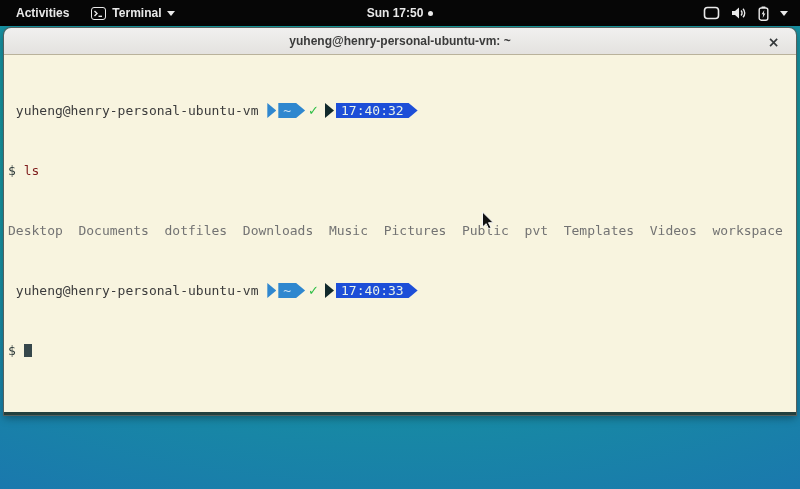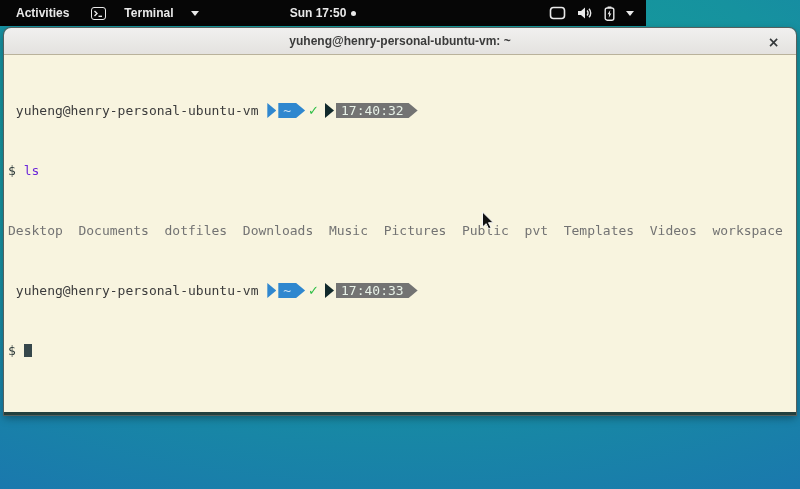--- a/index.html
+++ b/index.html
@@ -6,28 +6,28 @@
   html, body { width: 800px; height: 489px; overflow: hidden; }
   body {
     font-family: "Liberation Sans", sans-serif;
     background:
       radial-gradient(ellipse 130% 110% at 50% 28%, #13a296 0%, #16929f 40%, #1a79ad 75%, #17649e 100%);
     position: relative;
   }
 
   
   .topbar {
-    position: absolute; top: 0; left: 0; width: 646px; height: 26px;
+    position: absolute; top: 0; left: 0; width: 800px; height: 26px;
     background: #060606; color: #e9e9e9;
     display: flex; align-items: center;
     font-size: 12px; font-weight: bold;
   }
   .tb-left { display: flex; align-items: center; gap: 18px; padding-left: 12px; }
   .tb-activities { padding: 2px 4px; cursor: default; }
-  .tb-appmenu { display: flex; align-items: center; gap: 18px; }
+  .tb-appmenu { display: flex; align-items: center; gap: 6px; }
   .term-mini-icon { width: 15px; height: 13px; border: 1.4px solid #e9e9e9; border-radius: 3px;
     position: relative; display: inline-block; }
   .term-mini-icon svg { position: absolute; left: 1px; top: 1px; }
   .caret-down { width: 0; height: 0; border-left: 4px solid transparent;
     border-right: 4px solid transparent; border-top: 5px solid #e9e9e9; display: inline-block; }
   .tb-center { position: absolute; left: 0; right: 0; top: 0; height: 26px;
     display: flex; align-items: center; justify-content: center; gap: 5px; pointer-events: none; }
   .notif-dot { width: 5px; height: 5px; border-radius: 50%; background: #e9e9e9; display: inline-block; }
   .tb-right { position: absolute; right: 8px; top: 0; height: 26px;
     display: flex; align-items: center; gap: 11px; padding-right: 4px; }
@@ -67,25 +67,25 @@
 
   
   .pl-arrow { display: inline-block; width: 9px; height: 15px; margin: 0 2px 0 1px;
     clip-path: polygon(0 0, 100% 50%, 0 100%); }
   .pl-arrow.blue { background: #2f87cf; }
   .pl-arrow.dark { background: #11292b; }
   .pl-body { display: inline-block; height: 15px; line-height: 15px;
     padding: 0 14px 0 5px; }
   .pl-body.blue { background: #2f87cf; color: #c9e2f6;
     clip-path: polygon(0 0, calc(100% - 9px) 0, 100% 50%, calc(100% - 9px) 100%, 0 100%); }
-  .pl-body.dark { background: #737373; color: #e8f2e8;
+  .pl-body.dark { background: #1d4ed8; color: #e8f2e8;
     clip-path: polygon(0 0, calc(100% - 9px) 0, 100% 50%, calc(100% - 9px) 100%, 0 100%); }
   .check { color: #2fbf46; font-weight: bold; padding: 0 5px 0 3px;
     font-family: "DejaVu Sans", sans-serif; }
-  .cmd { color: #6d28d9; }
+  .cmd { color: #7f1d1d; }
   .dirs { color: #737373; }
   .dollar { color: #2e3b3b; }
   .block-cursor { display: inline-block; width: 8px; height: 13px; background: #36474b;
     vertical-align: -2px; }
 
   
   .mouse-pointer { position: absolute; left: 481px; top: 211px; z-index: 50; }
 </style>
 </head>
 <body>

